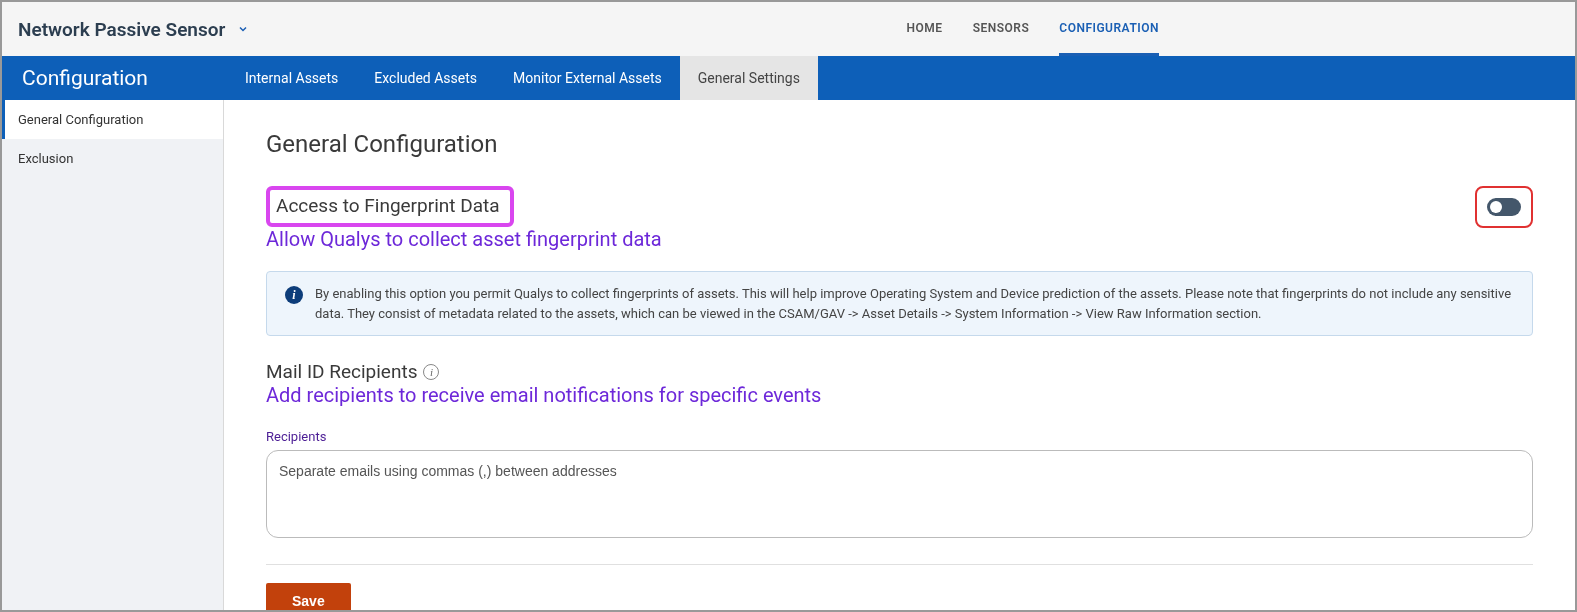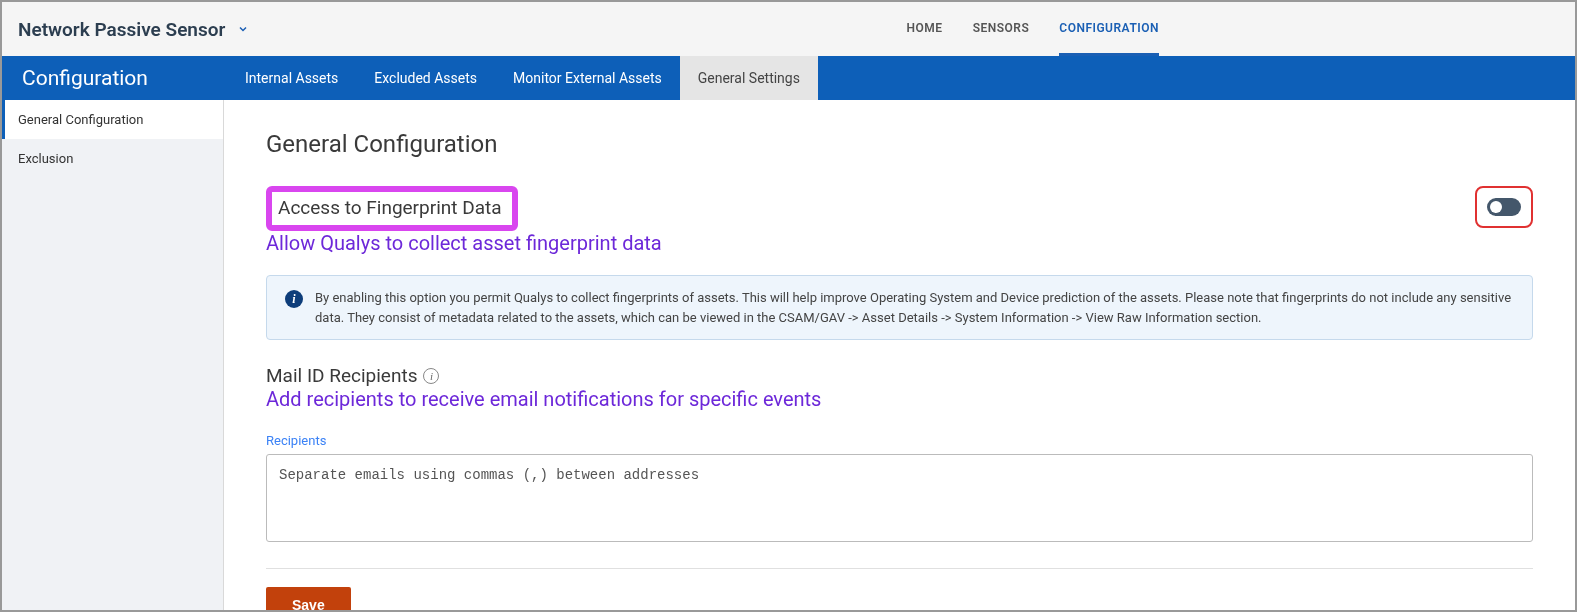--- a/index.html
+++ b/index.html
@@ -122,21 +122,21 @@
       justify-content: space-between;
       align-items: flex-start;
       margin-bottom: 6px;
     }
     .section-title {
       font-size: 19px;
       font-weight: 400;
       color: #3a3a3a;
     }
     .highlight-red {
-      border: 6px solid #d946ef;
+      border: 4px solid #d946ef;
       border-radius: 6px;
       padding: 4px 10px 6px 6px;
       display: inline-block;
     }
     .section-sub {
       font-size: 20px;
       color: #6d28d9;
       margin-bottom: 14px;
     }
     .toggle-wrap {
@@ -208,32 +208,32 @@
       font-size: 11px;
       color: #666;
       display: inline-flex;
       align-items: center;
       justify-content: center;
       font-family: Georgia, serif;
       font-style: italic;
     }
     .field-label {
       font-size: 13px;
-      color: #3b82f6;
+      color: #4c1d95;
       margin-top: 22px;
       margin-bottom: 6px;
     }
     .recipients-input {
       width: 100%;
       min-height: 88px;
       border: 1px solid #bbb;
-      border-radius: 3px;
+      border-radius: 12px;
       padding: 12px;
       font-size: 14px;
-      font-family: Liberation Mono, monospace;
+      font-family: Liberation Sans, sans-serif;
       resize: none;
       color: #333;
     }
     .recipients-input::placeholder {
       color: #555;
     }
     .divider {
       border: none;
       border-top: 1px solid #e0e0e0;
       margin: 22px 0 18px;

